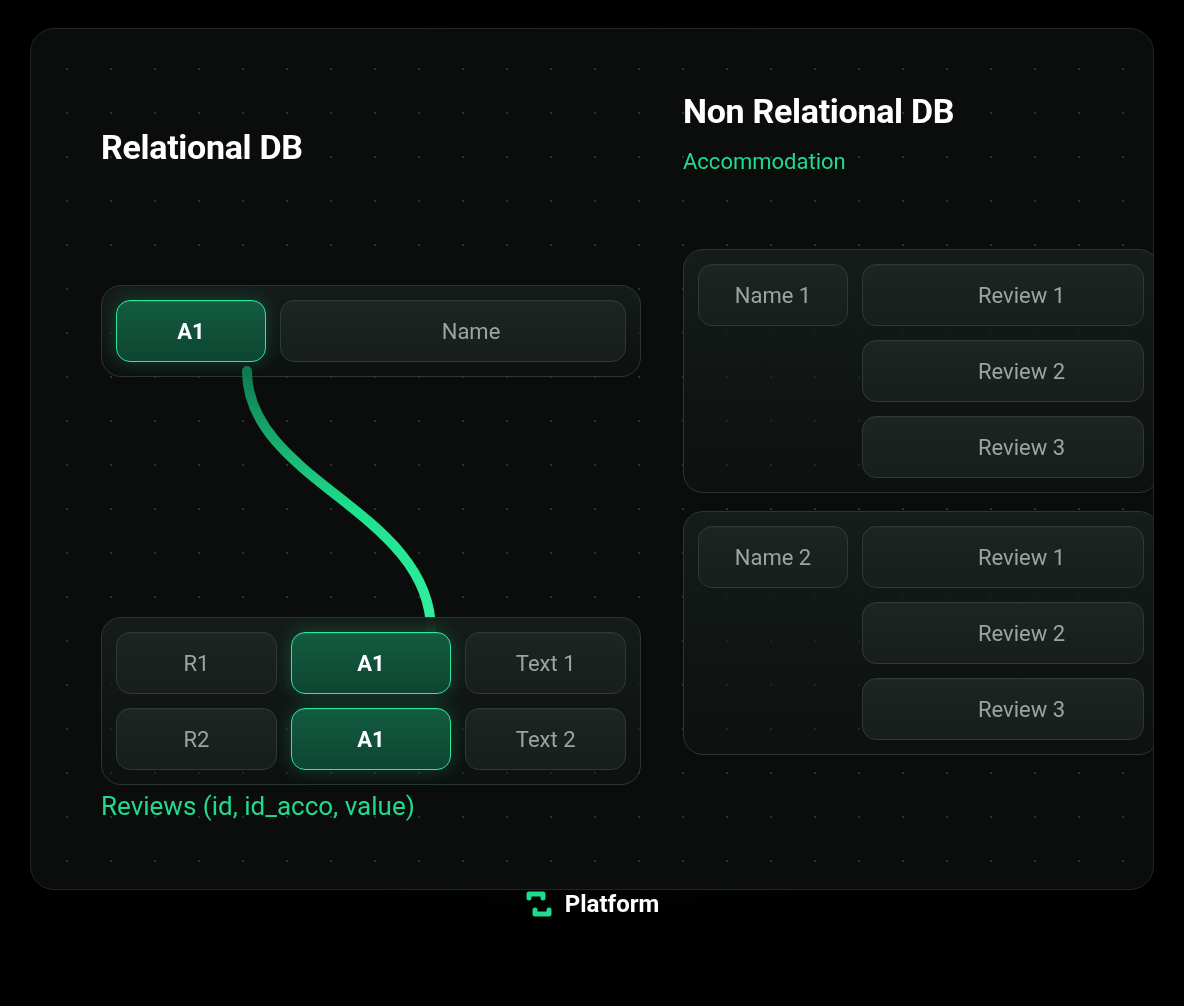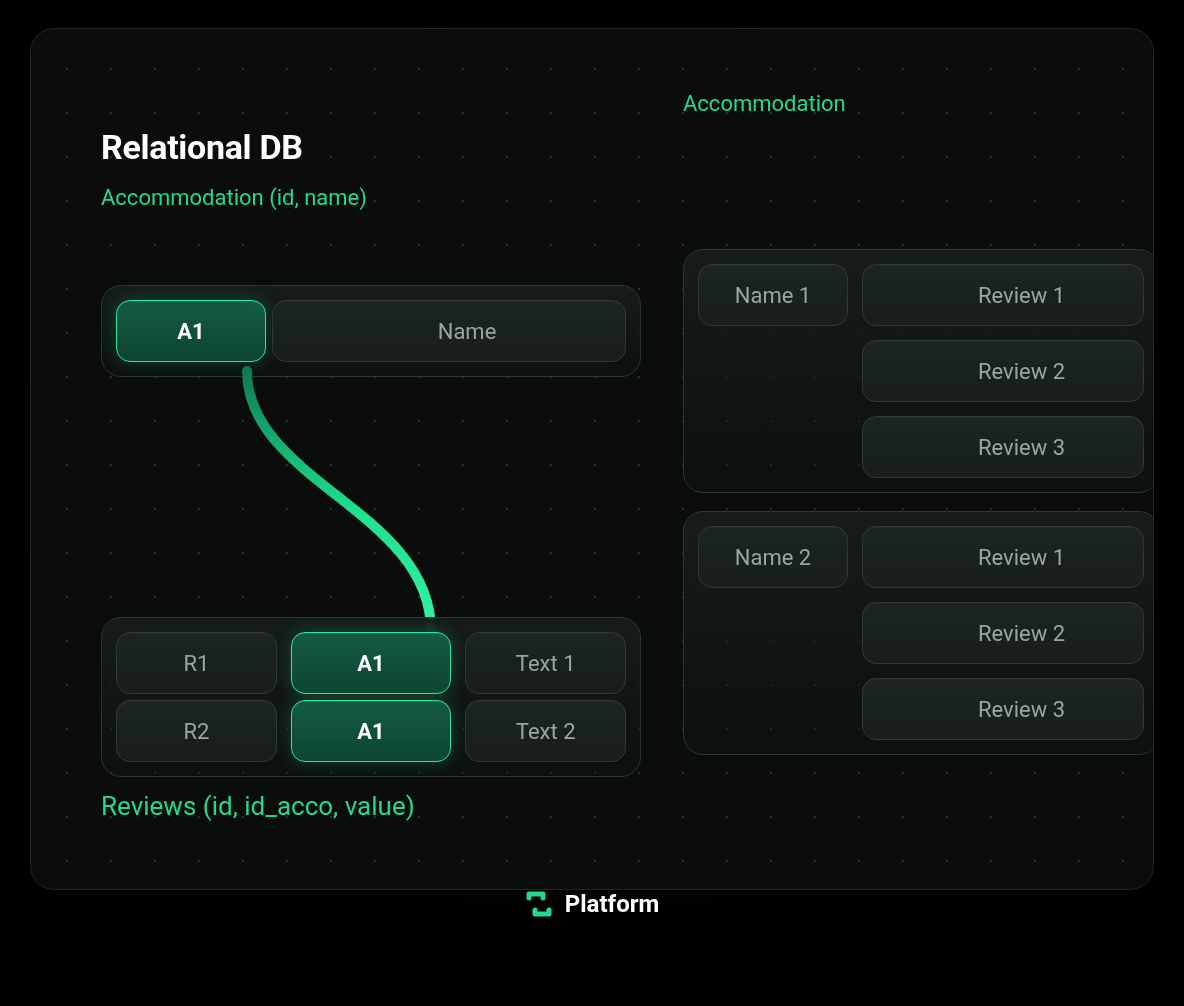--- a/index.html
+++ b/index.html
@@ -59,21 +59,21 @@
     font-size: 22px;
     font-weight: 400;
     margin: 0 0 22px 0;
   }
   .card {
     background: linear-gradient(180deg, #151c1a 0%, #12181650 100%);
     border: 1px solid var(--card-border);
     border-radius: 20px;
     padding: 14px;
     display: flex;
-    gap: 6px;
+    gap: 14px;
     align-items: flex-start;
   }
   .card.col { flex-direction: column; }
   .cell {
     background: linear-gradient(180deg, #1c2523 0%, #171e1c 100%);
     border: 1px solid var(--cell-border);
     border-radius: 14px;
     height: 62px;
     display: flex;
     align-items: center;
@@ -137,21 +137,20 @@
   }
 </style>
 </head>
 <body>
 
 <div class="outer">
   <div class="panel">
 
     <div class="section section-left">
       <h2 class="section-title">Relational DB</h2>
-      <div class="subtitle">Accommodation (id, name)</div>
 
       <div class="card table-acc">
         <div class="cell key">A1</div>
         <div class="cell name">Name</div>
       </div>
 
       <svg class="connector" viewBox="0 0 300 270">
         <defs>
           <linearGradient id="connGrad" x1="0" y1="0" x2="0" y2="1">
             <stop offset="0%" stop-color="#0e7a52"></stop>
@@ -172,20 +171,21 @@
           <div class="cell">R2</div>
           <div class="cell key">A1</div>
           <div class="cell">Text 2</div>
         </div>
       </div>
 
       <div class="reviews-label">Reviews (id, id_acco, value)</div>
     </div>
 
     <div class="section section-right">
+      <h2 class="section-title">Non Relational DB</h2>
       <div class="subtitle">Accommodation</div>
 
       <div class="nonrel-cards">
         <div class="card nonrel-card">
           <div class="cell namecell">Name 1</div>
           <div class="revstack">
             <div class="cell">Review 1</div>
             <div class="cell">Review 2</div>
             <div class="cell">Review 3</div>
           </div>

